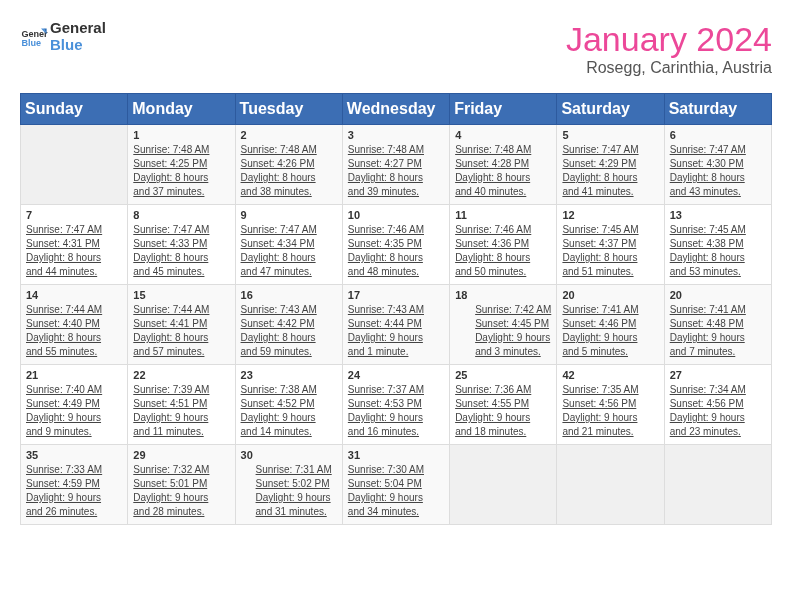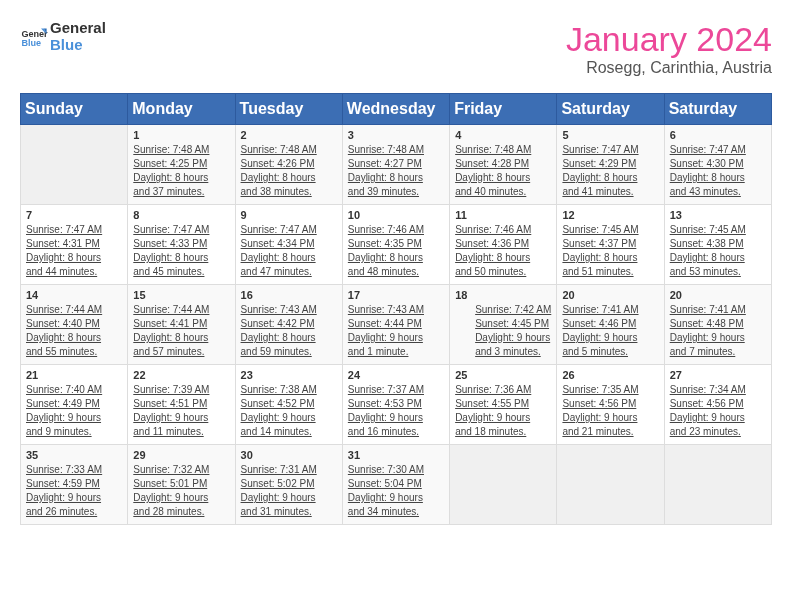--- a/index.html
+++ b/index.html
@@ -294,21 +294,21 @@
 and 16 minutes.</div>
         </td>
         <td>
           <div class="day-number">25</div>
           <div class="day-info" style="white-space: pre-line;">Sunrise: 7:36 AM
 Sunset: 4:55 PM
 Daylight: 9 hours
 and 18 minutes.</div>
         </td>
         <td>
-          <div class="day-number">26</div>
+          <div class="day-number">42</div>
           <div class="day-info" style="white-space: pre-line;">Sunrise: 7:35 AM
 Sunset: 4:56 PM
 Daylight: 9 hours
 and 21 minutes.</div>
         </td>
         <td>
           <div class="day-number">27</div>
           <div class="day-info" style="white-space: pre-line;">Sunrise: 7:34 AM
 Sunset: 4:56 PM
 Daylight: 9 hours
@@ -325,21 +325,21 @@
         </td>
         <td>
           <div class="day-number">29</div>
           <div class="day-info" style="white-space: pre-line;">Sunrise: 7:32 AM
 Sunset: 5:01 PM
 Daylight: 9 hours
 and 28 minutes.</div>
         </td>
         <td>
           <div class="day-number">30</div>
-          <div class="day-info" style="white-space: pre-line;">Sunrise: 7:31 AM
+          <div class="day-info" style="white-space: pre-line; margin-left: 15px;">Sunrise: 7:31 AM
 Sunset: 5:02 PM
 Daylight: 9 hours
 and 31 minutes.</div>
         </td>
         <td>
           <div class="day-number">31</div>
           <div class="day-info" style="white-space: pre-line;">Sunrise: 7:30 AM
 Sunset: 5:04 PM
 Daylight: 9 hours
 and 34 minutes.</div>

